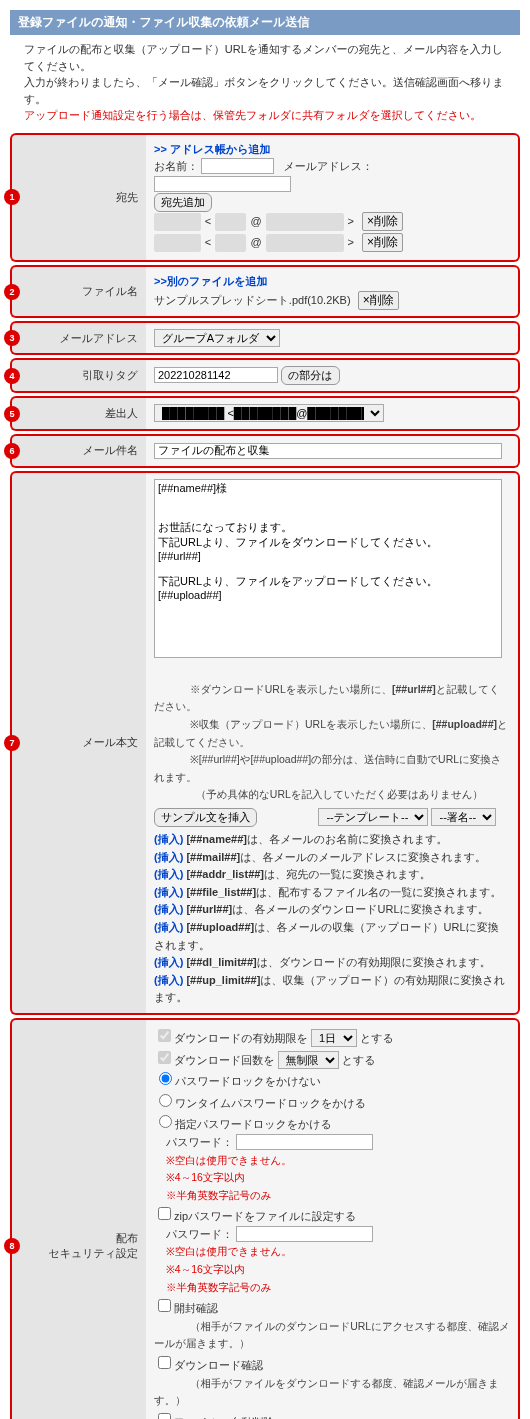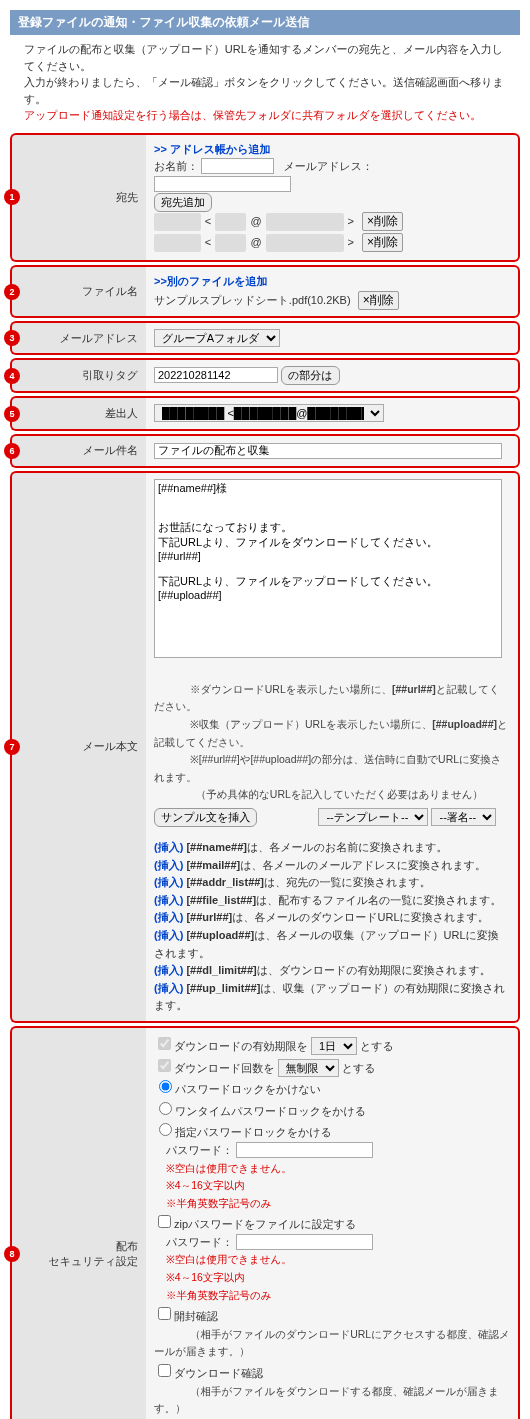--- a/index.html
+++ b/index.html
@@ -125,21 +125,21 @@
   <span class="note-small">※ダウンロードURLを表示したい場所に、<b>[##url##]</b>と記載してください。</span><br>
   <span class="note-small"><span>※収集（アップロード）URLを表示したい場所に、</span><b>[##upload##]</b><span>と記載してください。</span></span><br>
   <span class="note-small">※[##url##]や[##upload##]の部分は、送信時に自動でURLに変換されます。</span><br>
   <span class="note-small">&nbsp;&nbsp;<span>（予め具体的なURLを記入していただく必要はありません）</span></span><br>
   <div style="margin-top:4px">
     <button class="btn-grey">サンプル文を挿入</button>
     &nbsp;&nbsp;&nbsp;&nbsp;&nbsp;&nbsp;&nbsp;&nbsp;&nbsp;&nbsp;&nbsp;&nbsp;&nbsp;&nbsp;&nbsp;&nbsp;&nbsp;&nbsp;
     <select class="sel-small"><option>--テンプレート--</option></select>
     <select class="sel-small"><option>--署名--</option></select>
   </div>
-  <div id="insert-list" style="margin-top:12px">
+  <div id="insert-list" style="margin-top:4px">
             <div><span class="link-ins">(挿入)</span> <b>[##name##]</b><span>は、各メールのお名前に変換されます。</span></div>
             <div><span class="link-ins">(挿入)</span> <b>[##mail##]</b><span>は、各メールのメールアドレスに変換されます。</span></div>
             <div><span class="link-ins">(挿入)</span> <b>[##addr_list##]</b><span>は、宛先の一覧に変換されます。</span></div>
             <div><span class="link-ins">(挿入)</span> <b>[##file_list##]</b><span>は、配布するファイル名の一覧に変換されます。</span></div>
             <div><span class="link-ins">(挿入)</span> <b>[##url##]</b><span>は、各メールのダウンロードURLに変換されます。</span></div>
             <div><span class="link-ins">(挿入)</span> <b>[##upload##]</b><span>は、各メールの収集（アップロード）URLに変換されます。</span></div>
             <div><span class="link-ins">(挿入)</span> <b>[##dl_limit##]</b><span>は、ダウンロードの有効期限に変換されます。</span></div>
             <div><span class="link-ins">(挿入)</span> <b>[##up_limit##]</b><span>は、収集（アップロード）の有効期限に変換されます。</span></div>
           </div>
 </td>

